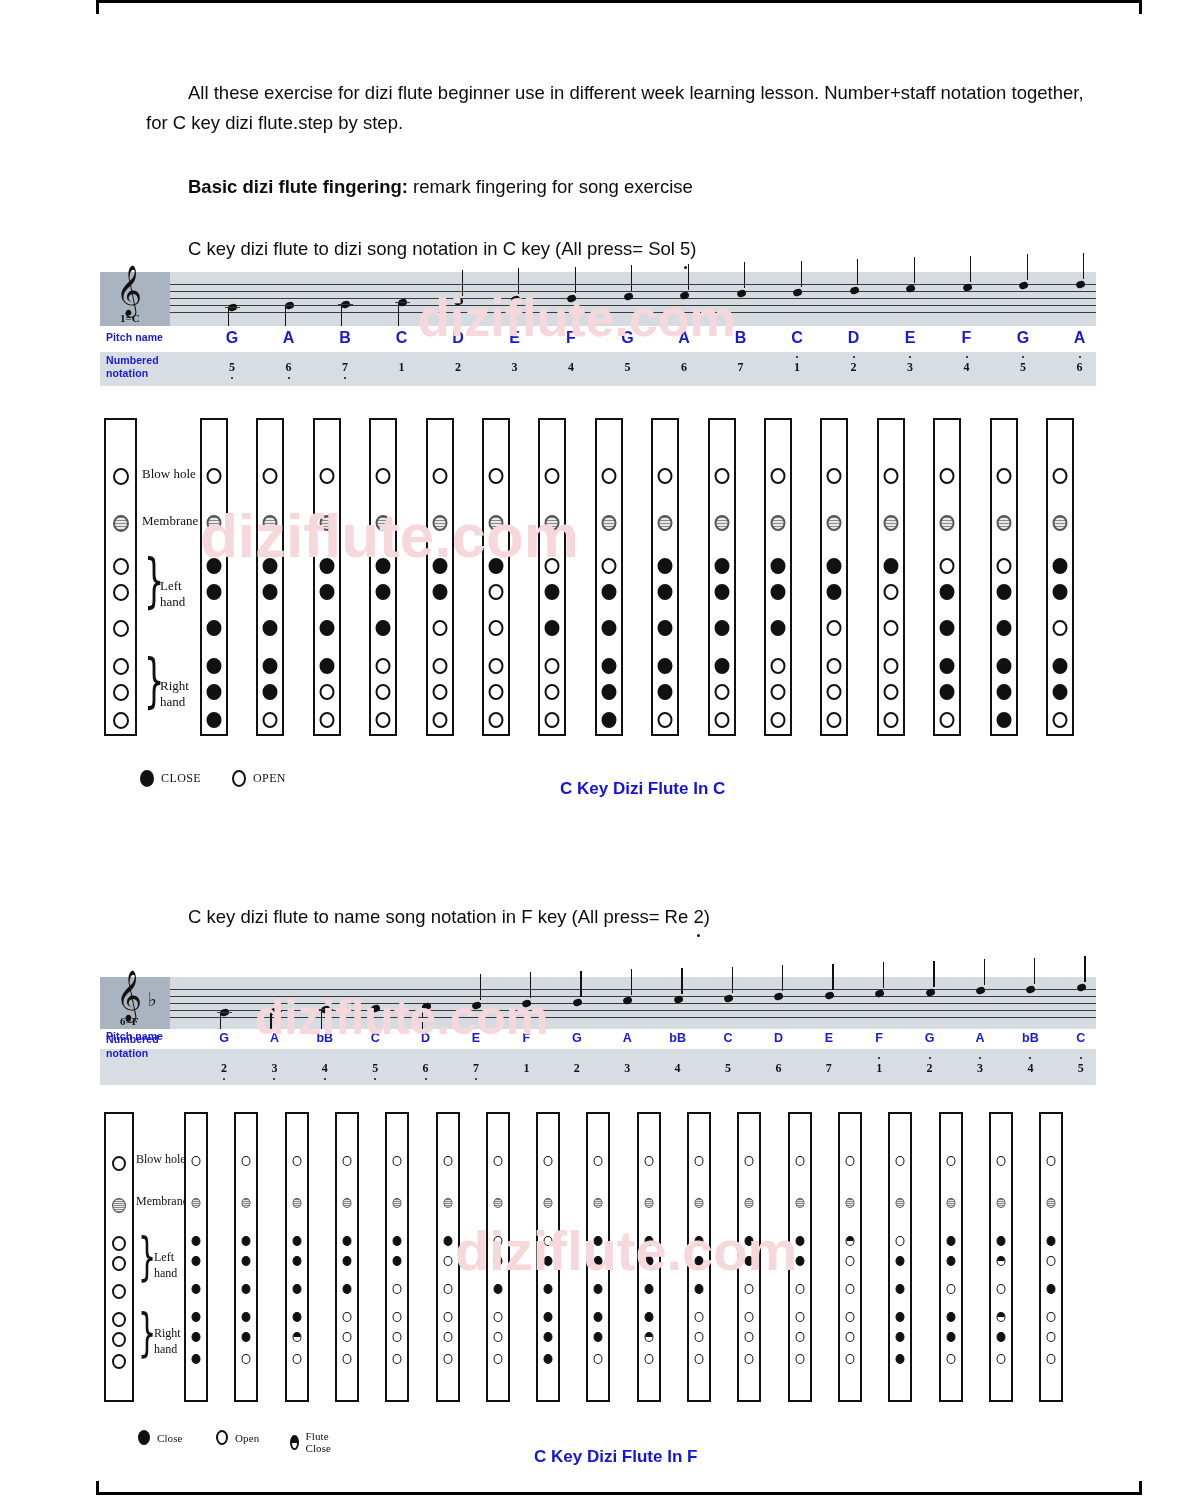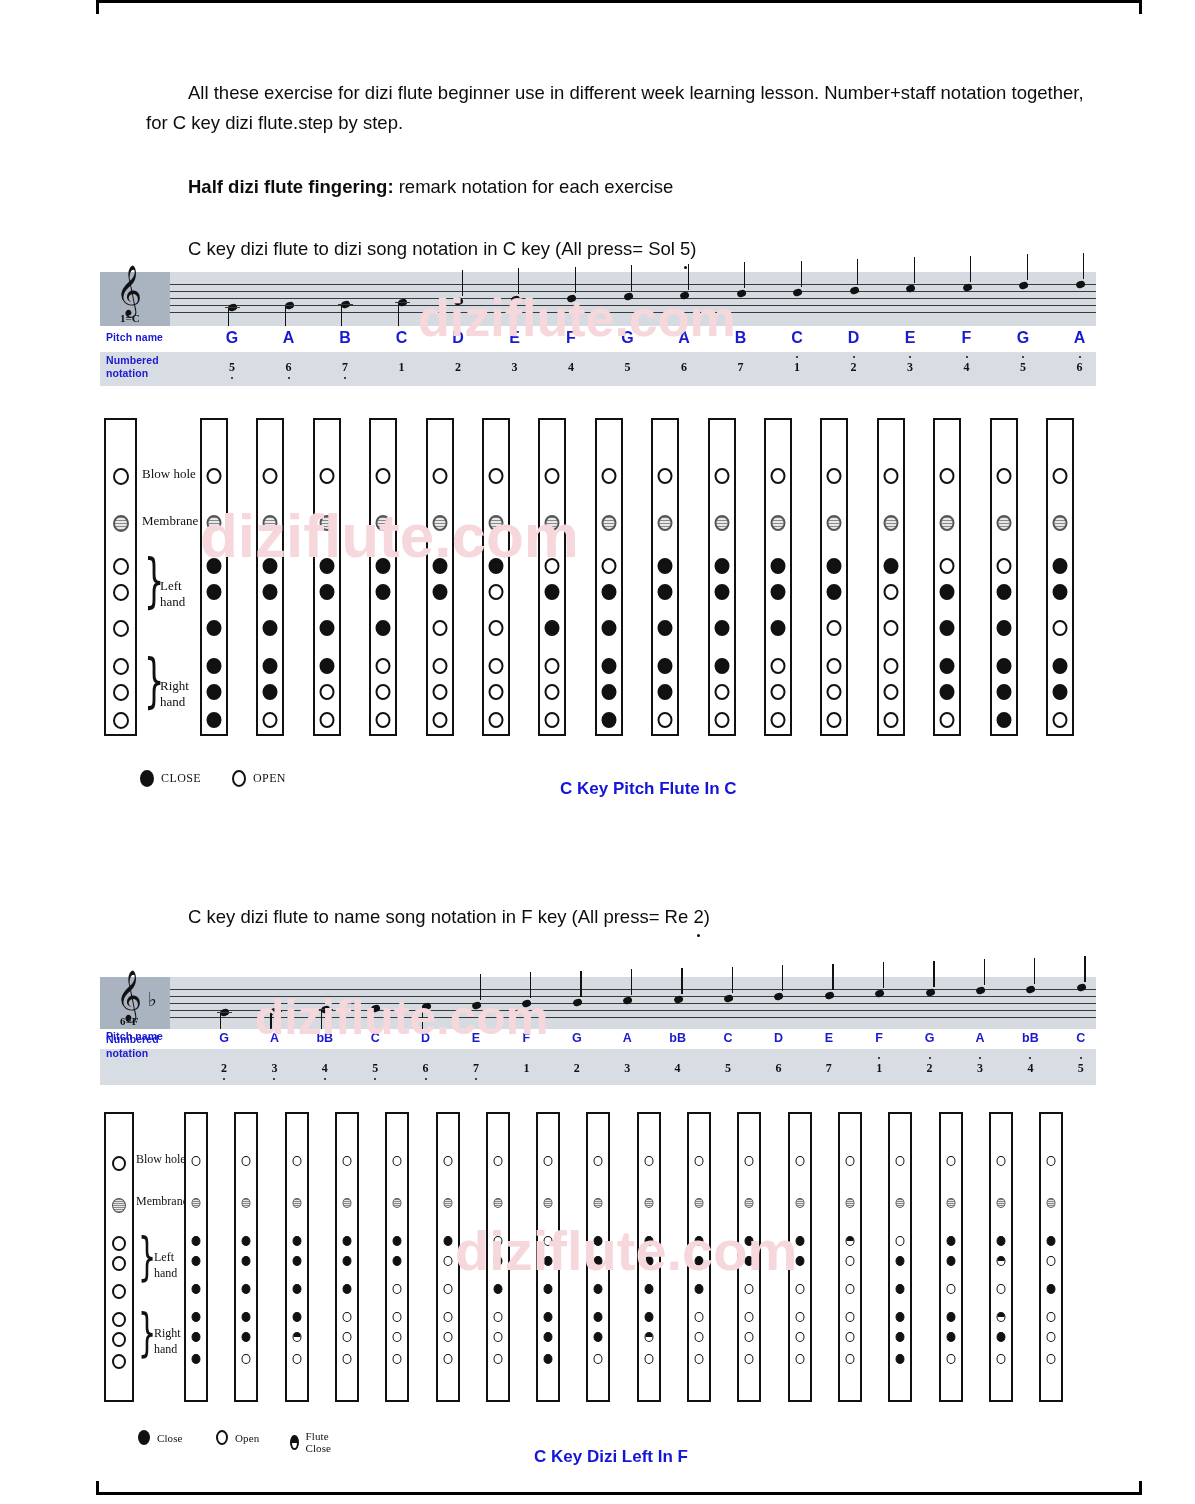--- a/index.html
+++ b/index.html
@@ -205,21 +205,21 @@
 
 <div class="page-rule-top"></div>
 <div class="page-edge-l"></div>
 <div class="page-edge-r"></div>
 <div class="page-rule-bottom"></div>
 <div class="page-edge-bl"></div>
 <div class="page-edge-br"></div>
 
 <div class="prose p-intro"><span class="indent"></span><span>All these exercise for dizi flute beginner use in different week learning lesson. Number+staff notation together, for C key dizi flute.step by step.</span></div>
 
-<div class="prose p-basic"><b>Half dizi flute fingering:</b><span> remark notation for each exercise</span></div>
+<div class="prose p-basic"><b>Basic dizi flute fingering:</b><span> remark fingering for song exercise</span></div>
 
 <div class="prose p-head1"><span>C key dizi flute to dizi song notation in C key (All press= Sol </span><span class="dotnum">5</span><span>)</span></div>
 
 <div class="prose p-head2"><span>C key dizi flute to name song notation in F key (All press= Re </span><span class="dotnum">2</span><span>)</span></div>
 
 <div class="staffwrap staff-s1">
   <div class="staff-rowA">
     <div class="staff-lines">
         <i></i>
         <i></i>
@@ -534,21 +534,21 @@
 <div class="legend" style="left:140px; top:770px;">
   <div class="item" style="left:0px; top:0px;">
     <div class="swatch sw-close"></div>
     <div class="lbl">CLOSE</div>
   </div>
   <div class="item" style="left:92px; top:0px;">
     <div class="swatch sw-open"></div>
     <div class="lbl">OPEN</div>
   </div>
 </div>
-<div class="charttitle" style="left:560px; top:779px;">C Key Pitch Flute In C</div>
+<div class="charttitle" style="left:560px; top:779px;">C Key Dizi Flute In C</div>
 
 <div class="staffwrap staff-s2">
   <div class="staff-rowA">
     <div class="staff-lines">
         <i></i>
         <i></i>
         <i></i>
         <i></i>
         <i></i>
       </div>
@@ -894,13 +894,13 @@
   </div>
   <div class="item" style="left:78px; top:0px;">
     <div class="swatch sw-open" style="width:12px;height:15px"></div>
     <div class="lbl small">Open</div>
   </div>
   <div class="item" style="left:152px; top:0px;">
     <div class="swatch sw-half" style="width:12px;height:15px"></div>
     <div class="lbl small">Flute Close</div>
   </div>
 </div>
-<div class="charttitle" style="left:534px; top:1447px;">C Key Dizi Left In F</div>
+<div class="charttitle" style="left:534px; top:1447px;">C Key Dizi Flute In F</div>
 
 </body></html>

